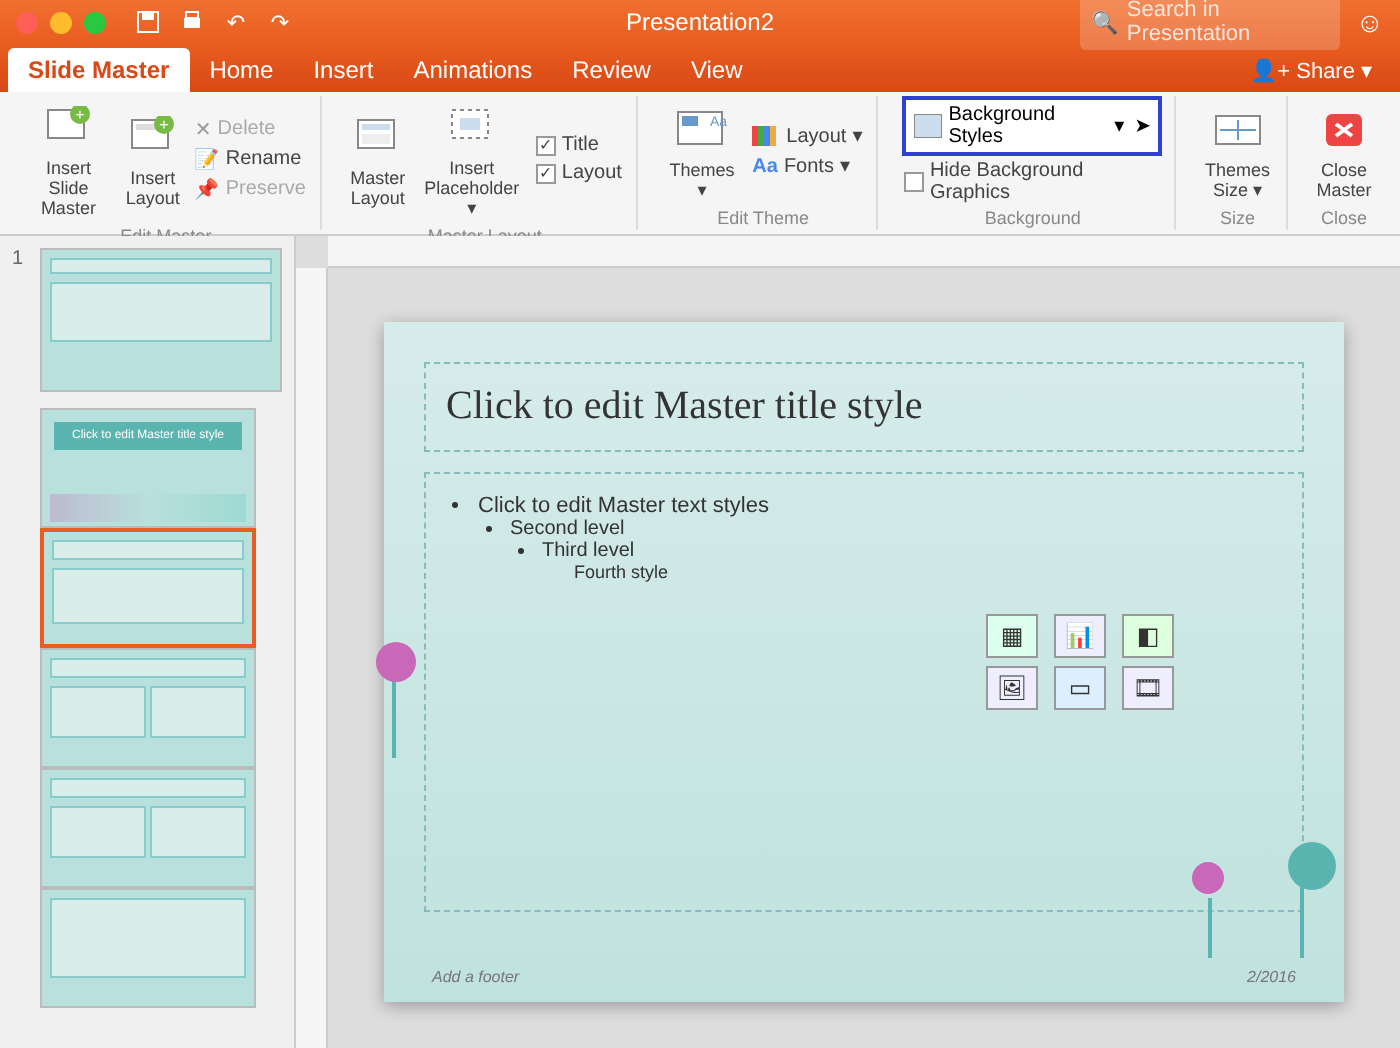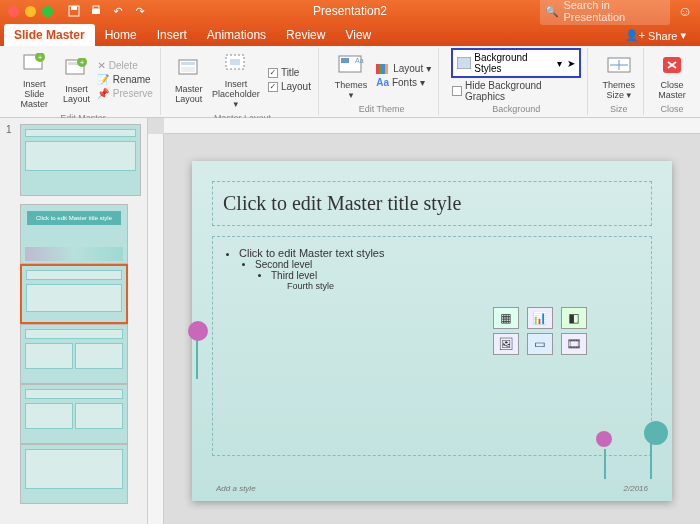--- a/index.html
+++ b/index.html
@@ -337,20 +337,20 @@
           </div>
           <div class="flower f2">
               <div class="stem"></div>
               <div class="petal" style="background:#5ab5b0;left:6px;width:24px;height:24px"></div>
             </div>
           <div class="flower f3">
               <div class="stem" style="height:30px"></div>
               <div class="petal" style="left:4px;width:16px;height:16px"></div>
             </div>
           <div class="footer-row">
-            <span>Add a style</span>
+            <span>Add a footer</span>
             <span>2/2016</span>
           </div>
         </div>
       </div>
     </div>
   </div>
 </div>
 
 </body></html>

